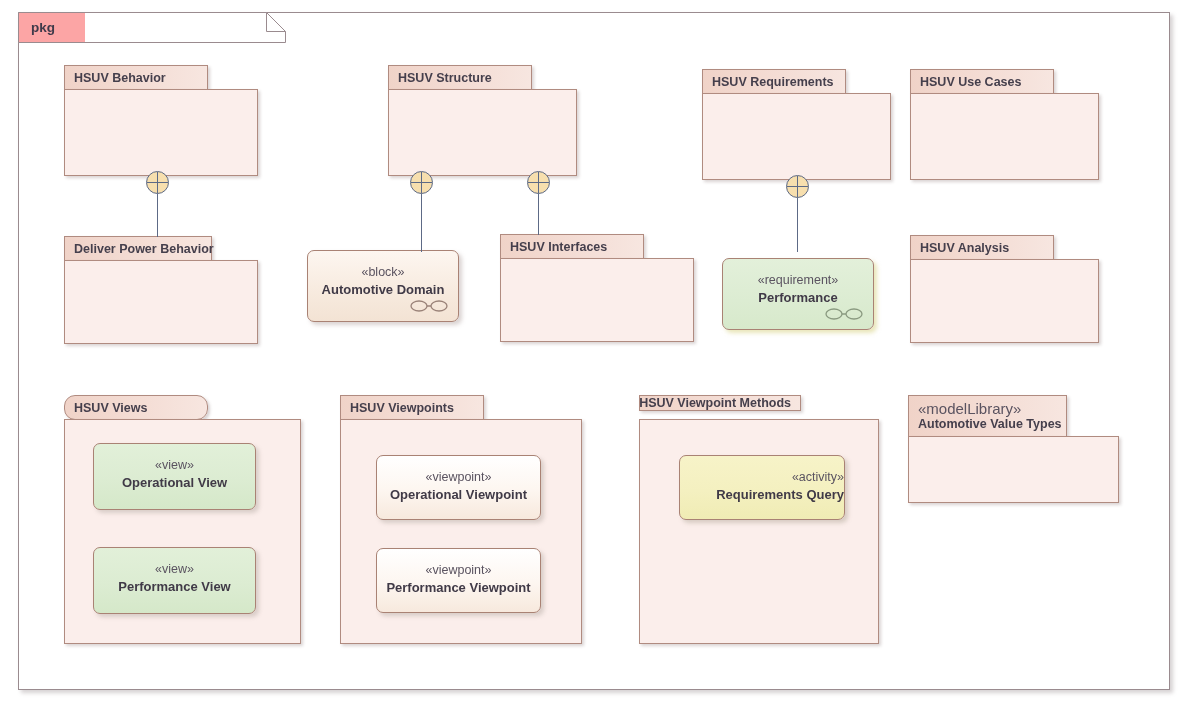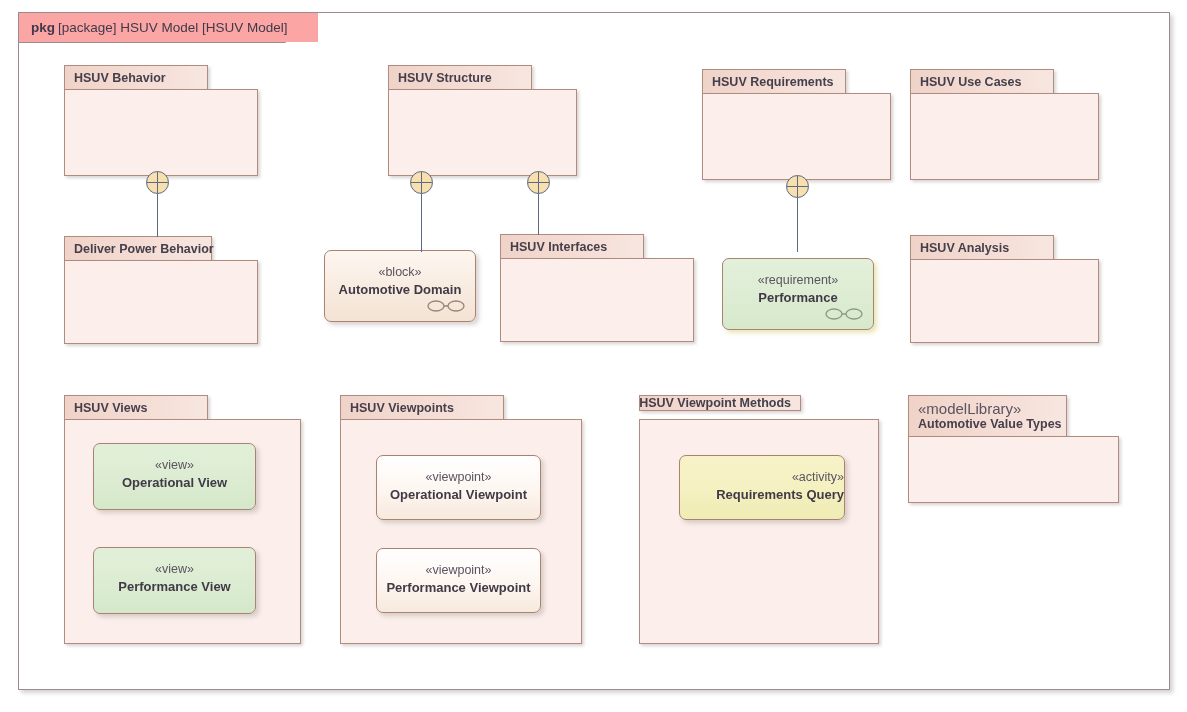--- a/index.html
+++ b/index.html
@@ -114,21 +114,20 @@
 
 <div id="diagram-frame"></div>
 
 <svg id="frame-header-shape" width="268" height="32">
   <path d="M0.5,0.5 L248.5,0.5 L267.5,19.5 L267.5,30.5 L0.5,30.5 Z" fill="#ffffff" stroke="#9a8b8f" stroke-width="1"></path>
   <path d="M248.5,0.5 L248.5,19.5 L267.5,19.5" fill="none" stroke="#9a8b8f" stroke-width="1"></path>
 </svg>
 
 <div id="frame-header">
   <span class="kw">pkg</span>
-  <span class="rest">[package] HSUV Model [HSUV Model]</span>
 </div>
 
 <div class="pkg" style="left:64px;top:65px;">
   <div class="tab" style="width:144px;height:25px;">
     <span class="nm">HSUV Behavior</span>
   </div>
   <div class="body" style="top:24px;width:194px;height:87px;"></div>
 </div>
 
 <div class="pkg" style="left:388px;top:65px;">
@@ -166,21 +165,21 @@
   <div class="body" style="top:24px;width:194px;height:84px;"></div>
 </div>
 
 <div class="pkg" style="left:910px;top:235px;">
   <div class="tab" style="width:144px;height:25px;">
     <span class="nm">HSUV Analysis</span>
   </div>
   <div class="body" style="top:24px;width:189px;height:84px;"></div>
 </div>
 
-<div class="node block" style="left:324px;top:250px;width:152px;height:72px;">
+<div class="node block" style="left:307px;top:250px;width:152px;height:72px;">
   <span class="stereo">«block»</span>
   <span class="nm">Automotive Domain</span>
   <svg class="link-glyph" width="38" height="14" viewBox="0 0 38 14">
     <ellipse cx="9" cy="7" rx="8" ry="5" fill="none" stroke="#9a8278" stroke-width="1.3"></ellipse>
     <ellipse cx="29" cy="7" rx="8" ry="5" fill="none" stroke="#9a8278" stroke-width="1.3"></ellipse>
     <line x1="17" y1="7" x2="21" y2="7" stroke="#9a8278" stroke-width="1.3"></line>
   </svg>
 </div>
 
 <div class="node requirement" style="left:722px;top:258px;width:152px;height:72px;">
@@ -199,36 +198,36 @@
 <div class="conn" style="left:421px;top:176px;height:76px;"></div>
 <div class="circ" style="left:410px;top:171px;"></div>
 
 <div class="conn" style="left:538px;top:176px;height:59px;"></div>
 <div class="circ" style="left:527px;top:171px;"></div>
 
 <div class="conn" style="left:797px;top:180px;height:72px;"></div>
 <div class="circ" style="left:786px;top:175px;"></div>
 
 <div class="pkg" style="left:64px;top:395px;">
-  <div class="tab" style="width:144px;height:25px;">
+  <div class="tab" style="width:144px;height:25px;border-radius:11px;">
     <span class="nm">HSUV Views</span>
   </div>
   <div class="body" style="top:24px;width:237px;height:225px;"></div>
 </div>
 <div class="node view" style="left:93px;top:443px;width:163px;height:67px;">
   <span class="stereo">«view»</span>
   <span class="nm">Operational View</span>
 </div>
 <div class="node view" style="left:93px;top:547px;width:163px;height:67px;">
   <span class="stereo">«view»</span>
   <span class="nm">Performance View</span>
 </div>
 
 <div class="pkg" style="left:340px;top:395px;">
-  <div class="tab" style="width:164px;height:25px;">
+  <div class="tab" style="width:144px;height:25px;">
     <span class="nm">HSUV Viewpoints</span>
   </div>
   <div class="body" style="top:24px;width:242px;height:225px;"></div>
 </div>
 <div class="node viewpoint" style="left:376px;top:455px;width:165px;height:65px;">
   <span class="stereo">«viewpoint»</span>
   <span class="nm">Operational Viewpoint</span>
 </div>
 <div class="node viewpoint" style="left:376px;top:548px;width:165px;height:65px;">
   <span class="stereo">«viewpoint»</span>

